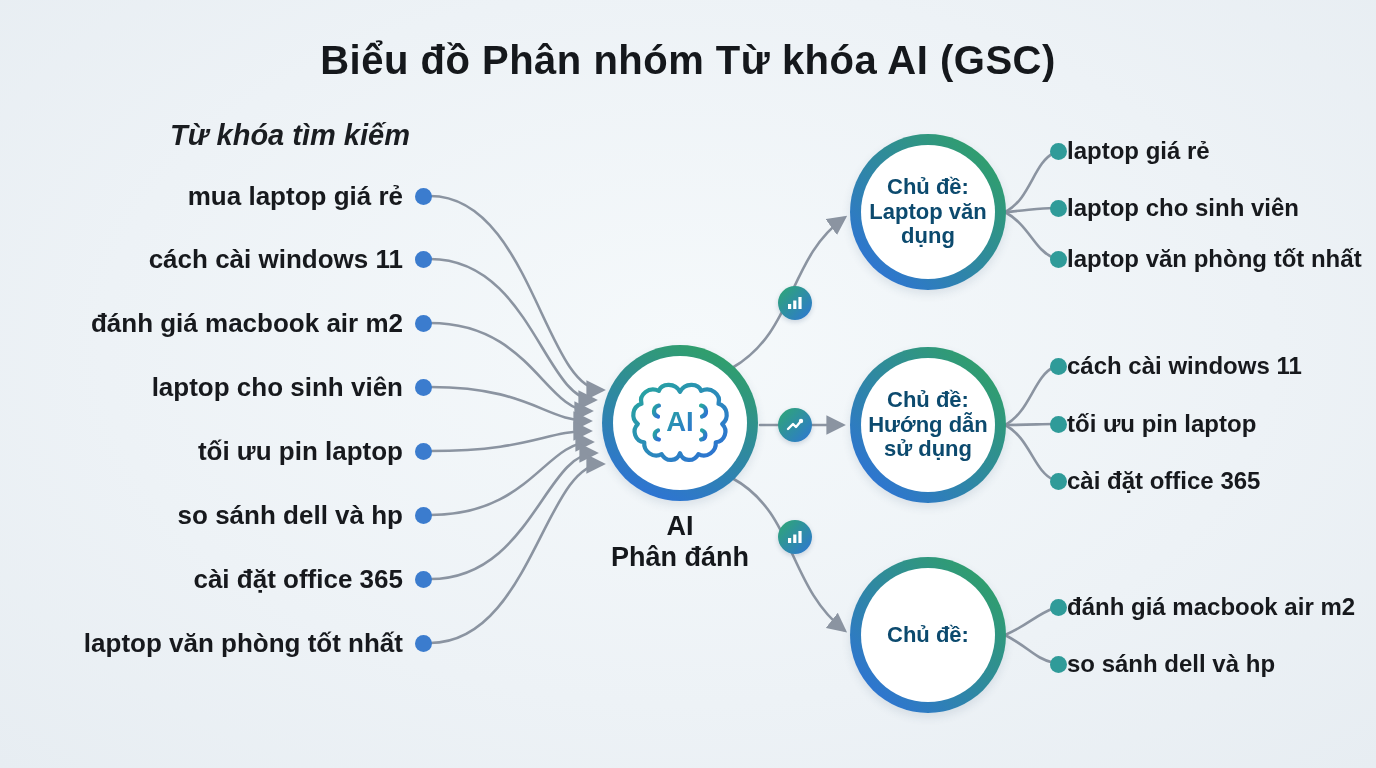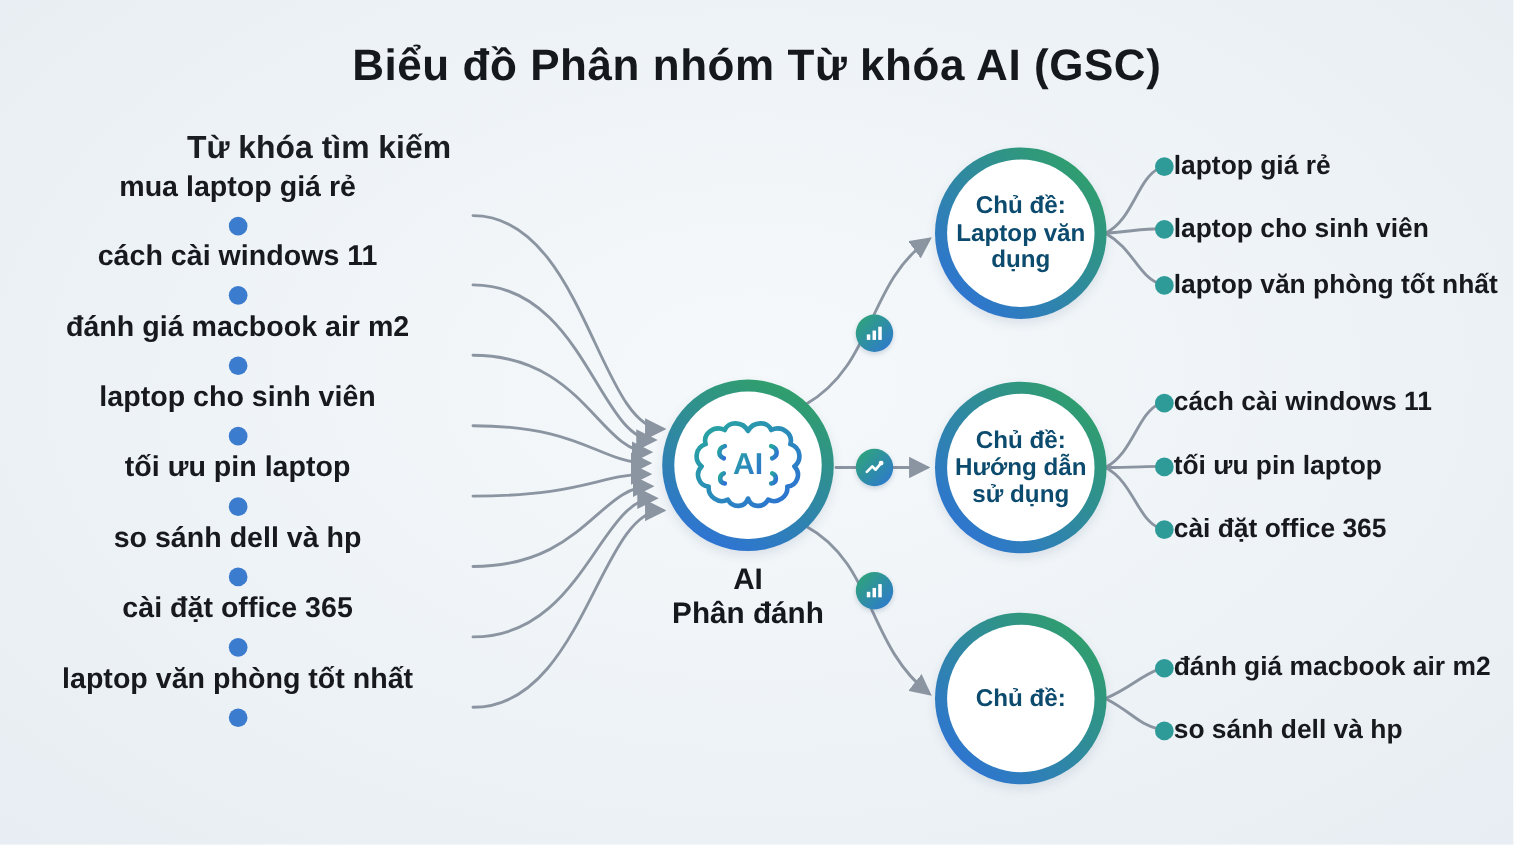--- a/index.html
+++ b/index.html
@@ -9,23 +9,23 @@
     background:radial-gradient(ellipse at 50% 45%, #f5f9fb 0%, #edf2f6 60%, #e7edf2 100%);
     color:#17191d;
   }
   #wires{position:absolute;left:0;top:0;width:1376px;height:768px;}
   .title{
     position:absolute;top:38px;left:0;width:100%;text-align:center;
     font-size:40px;font-weight:700;letter-spacing:.5px;color:#15181c;
   }
   .col-header{
     position:absolute;top:119px;left:115px;width:350px;text-align:center;
-    font-size:29px;font-weight:700;color:#1a1d21;
-  }
-  .lrow{position:absolute;left:0;width:432px;height:36px;display:flex;align-items:center;justify-content:flex-end;gap:12px;flex-direction:column;}
+    font-size:29px;font-weight:700;color:#1a1d21;font-style:italic;
+  }
+  .lrow{position:absolute;left:0;width:432px;height:36px;display:flex;align-items:center;justify-content:flex-end;gap:12px;}
   .rrow{position:absolute;left:1050px;width:326px;height:36px;display:flex;align-items:center;justify-content:flex-start;}
   .ltext{font-size:26px;font-weight:700;white-space:nowrap;}
   .rtext{font-size:24px;font-weight:700;white-space:nowrap;}
   .dot{width:17px;height:17px;border-radius:50%;flex:0 0 auto;}
   .dot.blue{background:#3b7cce;}
   .dot.teal{background:#2f9b99;}
   .ring{position:absolute;border-radius:50%;background:linear-gradient(205deg,#30a166 8%,#2e72d8 92%);box-shadow:0 4px 10px rgba(40,70,110,.12);}
   .ring .inner{position:absolute;inset:11px;border-radius:50%;background:#fff;display:flex;align-items:center;justify-content:center;}
   .ai-node{left:602px;top:345px;width:156px;height:156px;}
   .cluster{width:156px;height:156px;left:850px;background:linear-gradient(225deg,#30a166 8%,#2e72d8 92%);}

